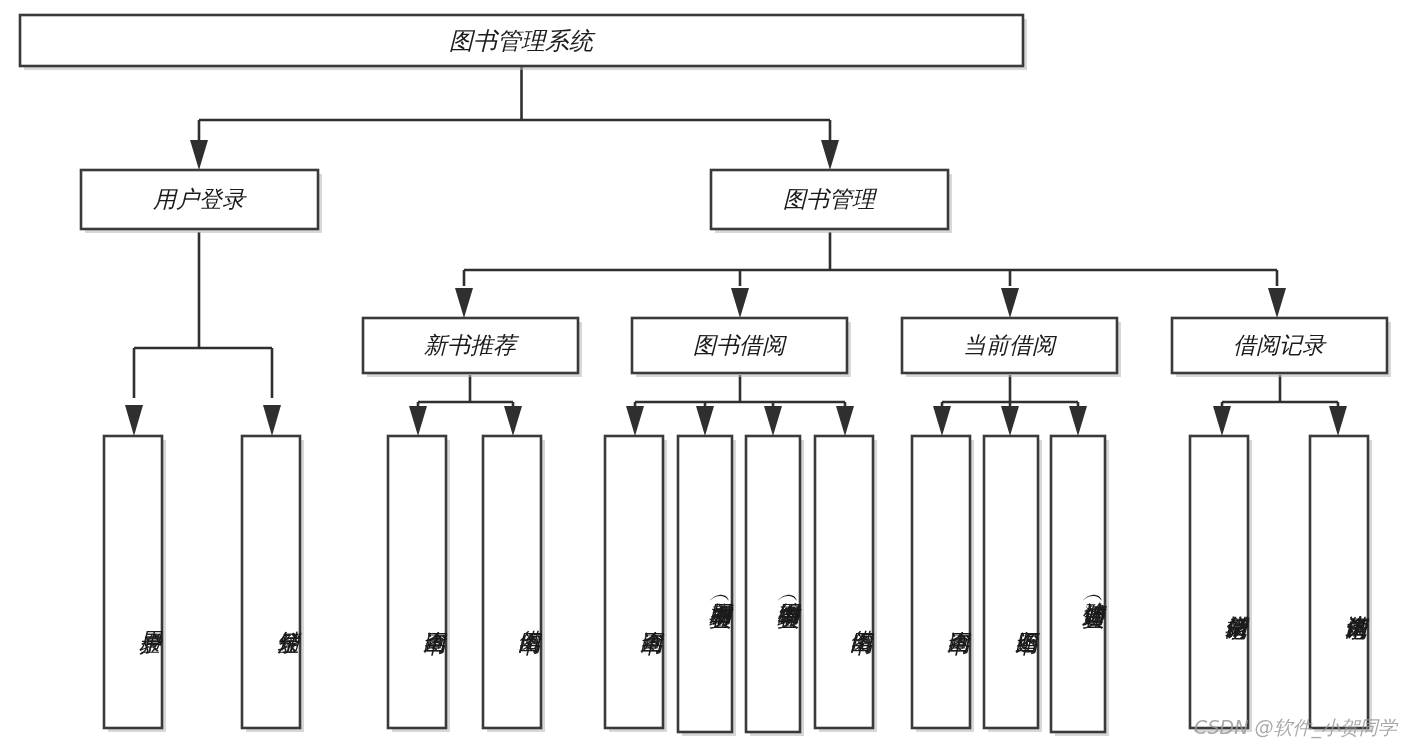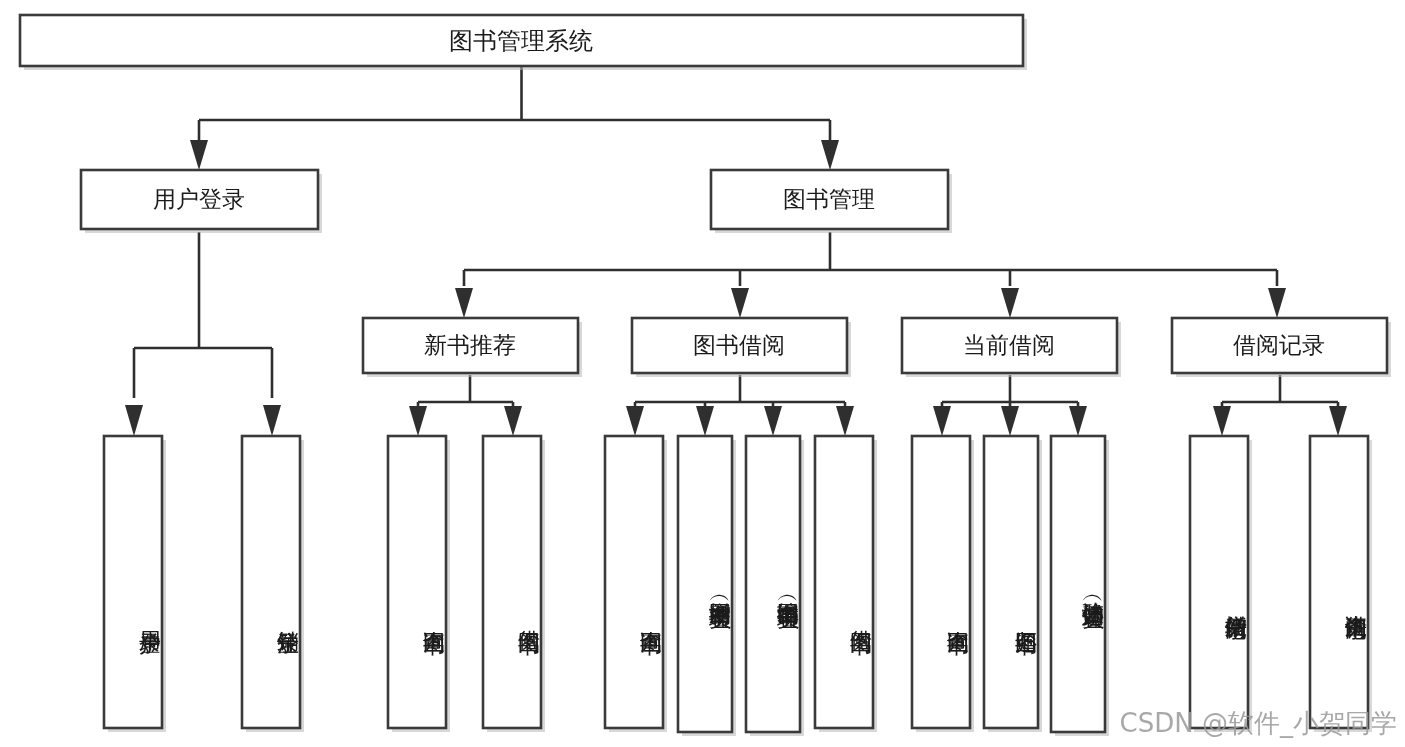--- a/index.html
+++ b/index.html
@@ -11,20 +11,21 @@
     width: 1405px;
     height: 747px;
     font-family: "DejaVu Sans", "Liberation Sans", sans-serif;
     overflow: hidden;
     position: relative;
   }
   #diagram-root {
     position: relative;
     width: 1405px;
     height: 747px;
+    font-style: italic;
   }
   svg#flowchart {
     display: block;
     width: 1405px;
     height: 747px;
   }
   .node-box {
     fill: #ffffff;
     stroke: #3a3a3a;
     stroke-width: 2.6;
@@ -70,21 +71,21 @@
     display: flex;
     align-items: flex-start;
     justify-content: center;
     pointer-events: none;
   }
   .watermark {
     position: absolute;
     right: 8px;
     bottom: 6px;
     font-family: "DejaVu Sans", "Liberation Sans", sans-serif;
-    font-size: 26px;
+    font-size: 19px;
     color: #9a9a9a;
     white-space: nowrap;
     opacity: 0.85;
   }
 </style>
 </head>
 <body>
 
 <div id="diagram-root">
 

